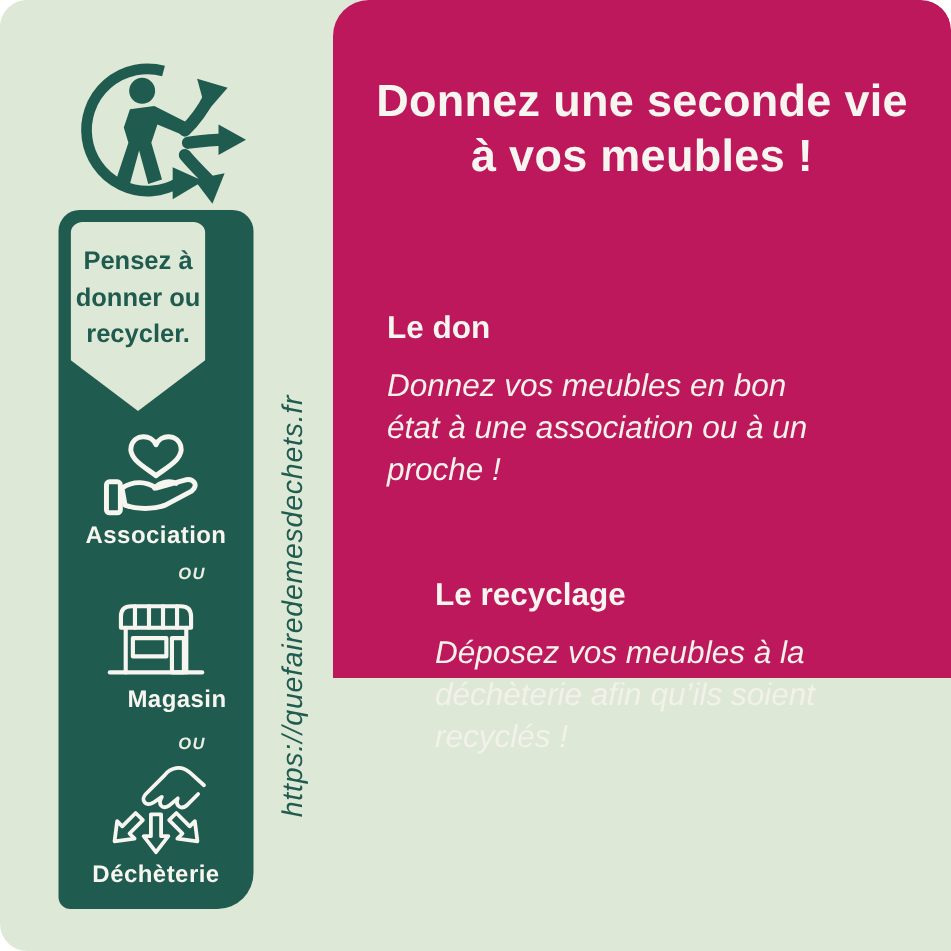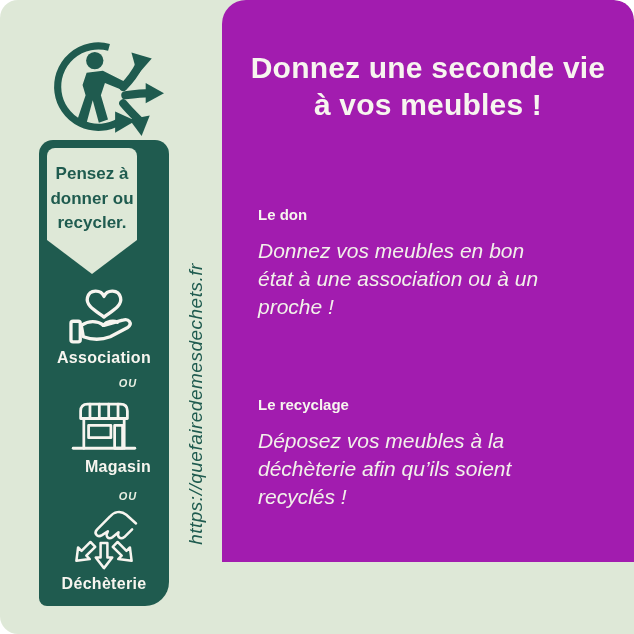--- a/index.html
+++ b/index.html
@@ -3,32 +3,32 @@
 <meta charset="utf-8">
 <style>
   html,body{margin:0;padding:0;background:#ffffff;}
   .canvas{
     position:relative;width:634px;height:634px;overflow:hidden;
     background:#dee8d7;border-radius:18px 20px 0 18px;
     font-family:"Liberation Sans",sans-serif;
   }
   
   .right-panel{
-    position:absolute;left:222px;top:0;width:412px;height:562px;
-    background:#a21caf;border-radius:24px 20px 0 0;
+    position:absolute;left:222px;top:0;width:412px;height:452px;
+    background:#be185d;border-radius:24px 20px 0 0;
   }
   .page-title{
     position:absolute;top:50px;left:0;right:0;text-align:center;
     color:#f7f5ef;font-weight:bold;font-size:30px;line-height:1.23;
     white-space:pre-line;letter-spacing:.2px;
   }
   .section{position:absolute;left:36px;right:22px;color:#f4f2ec;}
   .section-don{top:206px;}
-  .section-recyclage{top:396px;}
-  .section-heading{font-size:15px;font-weight:bold;line-height:1.2;color:#f7f5ef;}
+  .section-recyclage{top:384px;margin-left:32px;}
+  .section-heading{font-size:21px;font-weight:bold;line-height:1.2;color:#f7f5ef;}
   .section-body{
     margin-top:13px;font-size:21px;font-style:italic;line-height:1.33;
     white-space:pre-line;color:#f2f1ea;
   }
   
   .triman{position:absolute;left:52px;top:34px;width:112px;height:102px;}
   .ribbon{
     position:absolute;left:39px;top:140px;width:130px;height:466px;
     background:#1f5b4f;border-radius:14px 14px 24px 8px;
   }

